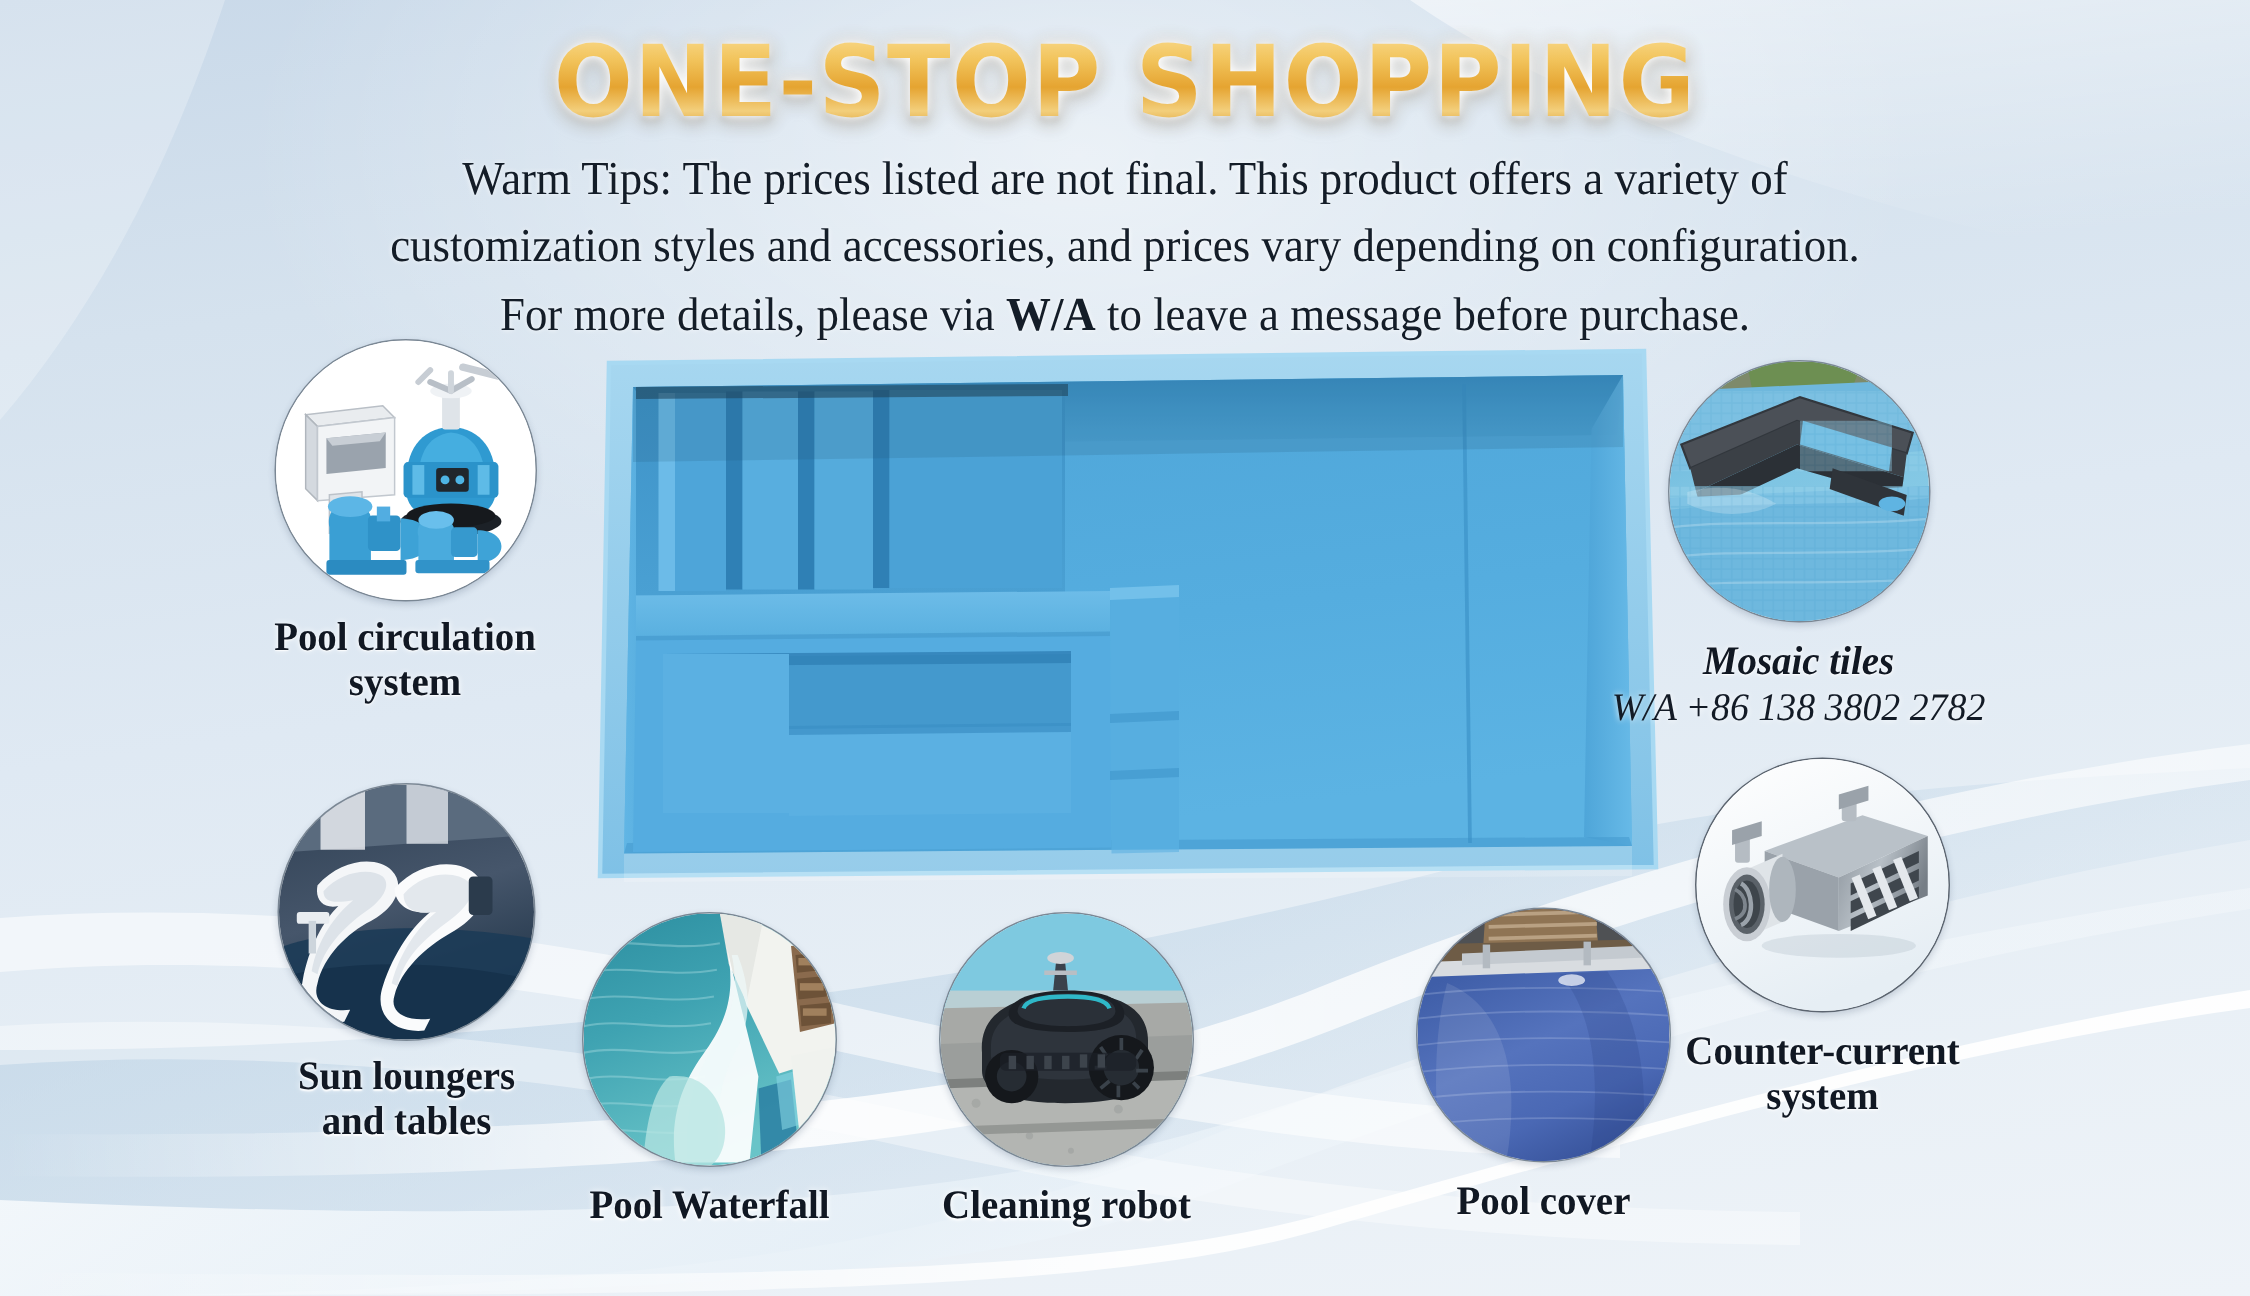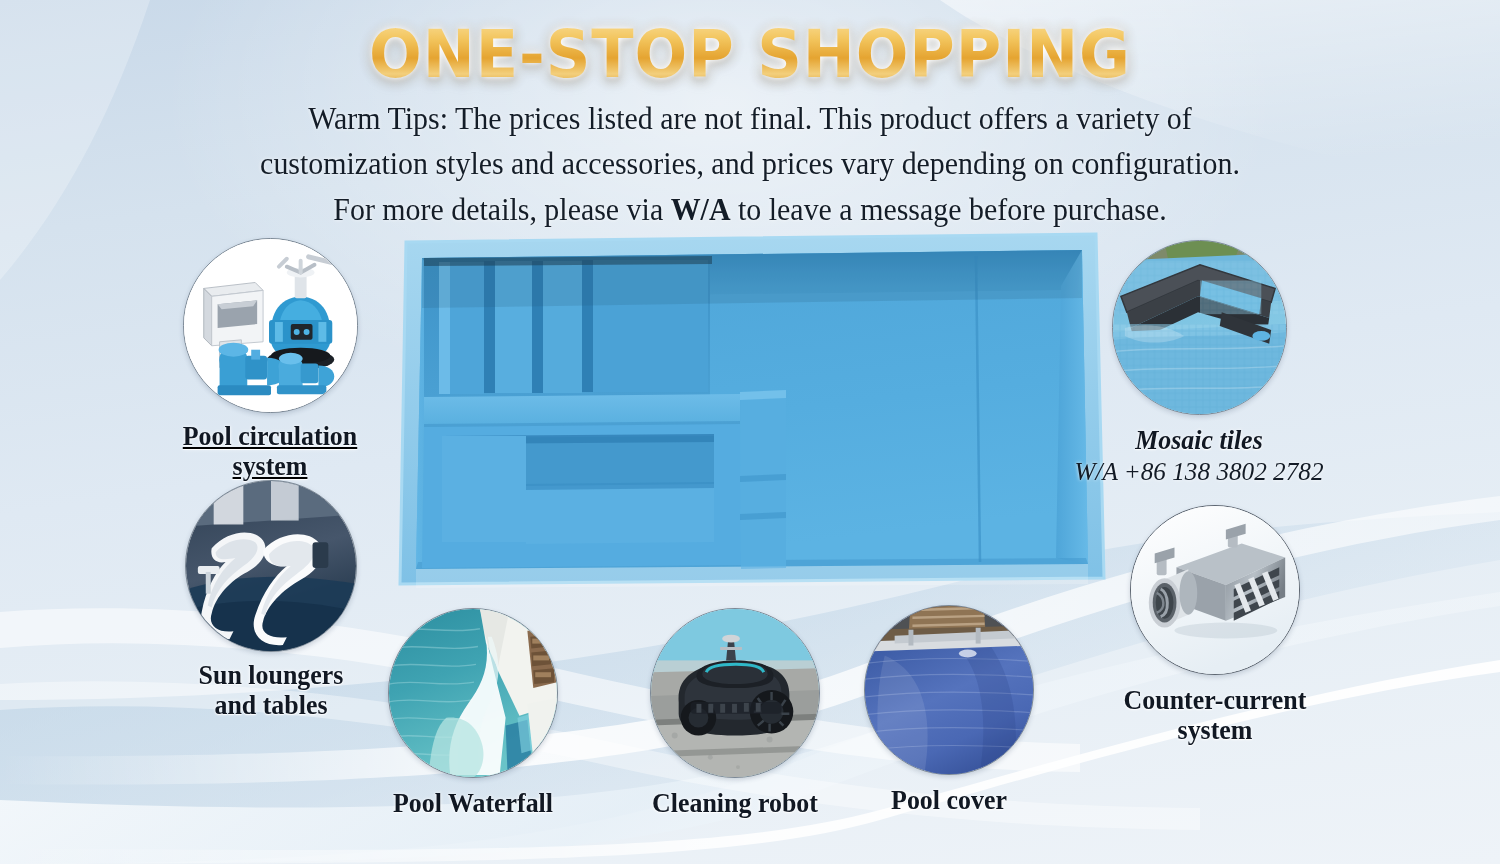--- a/index.html
+++ b/index.html
@@ -223,21 +223,21 @@
         <path d="M344,164 L390,162 L390,170 L344,172 Z" fill="#73c0ea"></path>
         <path d="M344,248 L390,246 L390,252 L344,254 Z" fill="#3e94ca" opacity="0.6"></path>
         <path d="M344,286 L390,284 L390,290 L344,292 Z" fill="#3e94ca" opacity="0.6"></path>
       </g>
 
       <path d="M26,30 L686,22 L686,70 L26,80 Z" fill="#1d4f73" opacity="0.16"></path>
       <path d="M20,341 L692,336 L692,356 L20,360 Z" fill="#ffffff" opacity="0.18"></path>
     </svg>
   </div>
 
-  <div class="feature" style="left:183px; top:238px;text-decoration:underline;">
+  <div class="feature" style="left:183px; top:226px;">
     <div class="circle" style="width:175px;height:175px;">
       <svg class="photo" viewBox="0 0 175 175">
         <rect width="175" height="175" fill="#ffffff"></rect>
 
         <g>
           <path d="M20,50 L72,44 L80,52 L28,58 Z" fill="#e9ecef" stroke="#b9bfc6" stroke-width="1"></path>
           <path d="M20,50 L20,100 L28,108 L28,58 Z" fill="#d4d9df" stroke="#b0b6bd" stroke-width="1"></path>
           <path d="M28,58 L80,52 L80,104 L28,108 Z" fill="#f2f4f6" stroke="#c2c8cf" stroke-width="1"></path>
           <path d="M34,66 L74,62 L74,86 L34,90 Z" fill="#9aa3ad"></path>
           <path d="M34,66 L74,62 L70,68 L38,71 Z" fill="#c8ced5"></path>
@@ -277,21 +277,21 @@
           <rect x="118" y="126" width="18" height="20" rx="3" fill="#3699ce"></rect>
           <path d="M136,128 C146,128 152,133 152,139 C152,145 146,150 136,150 Z" fill="#3ea3d7"></path>
           <rect x="94" y="148" width="50" height="9" rx="2" fill="#3193c9"></rect>
         </g>
       </svg>
     </div>
     <div class="caption" style="width:230px; margin-left:-28px; margin-top:8px; font-size:27px;">Pool circulation
 system</div>
   </div>
 
-  <div class="feature" style="left:185px; top:480px;">
+  <div class="feature" style="left:185px; top:522px;">
     <div class="circle" style="width:172px;height:172px;">
       <svg class="photo" viewBox="0 0 172 172">
         <defs>
           <linearGradient id="deckG" x1="0" y1="0" x2="0.3" y2="1">
             <stop offset="0%" stop-color="#2e3f52"></stop>
               <stop offset="55%" stop-color="#46566b"></stop>
               <stop offset="100%" stop-color="#203448"></stop>
           </linearGradient>
         </defs>
         <rect width="172" height="172" fill="url(#deckG)"></rect>
@@ -362,21 +362,21 @@
         <path d="M58,110 C74,108 88,116 94,136 C98,150 94,164 86,170 L40,170 C42,144 46,120 58,110 Z" fill="#b6e4e2" opacity="0.75"></path>
 
         <path d="M118,118 L140,112 L146,168 L120,168 Z" fill="#2a7fa2" opacity="0.85"></path>
         <path d="M130,110 L150,104 L154,140 L134,146 Z" fill="#86d3e3" opacity="0.6"></path>
         <path d="M140,96 L170,90 L170,170 L148,170 Z" fill="#f0f2ee"></path>
       </svg>
     </div>
     <div class="caption" style="width:210px; margin-left:-20px; margin-top:10px; font-size:27px;">Pool Waterfall</div>
   </div>
 
-  <div class="feature" style="left:650px; top:608px;">
+  <div class="feature" style="left:626px; top:608px;">
     <div class="circle" style="width:170px;height:170px;">
       <svg class="photo" viewBox="0 0 170 170">
         <rect width="170" height="170" fill="#8fd3e6"></rect>
         <rect y="0" width="170" height="66" fill="#7ec9e0"></rect>
         <rect y="52" width="170" height="18" fill="#b9cfd4"></rect>
 
         <path d="M0,64 L170,60 L170,170 L0,170 Z" fill="#a7a9a6"></path>
         <path d="M0,88 L170,82 L170,110 L0,116 Z" fill="#9b9e9c"></path>
         <path d="M0,116 L170,110 L170,170 L0,170 Z" fill="#b3b5b2"></path>
         <path d="M0,112 L170,106 L170,112 L0,118 Z" fill="#7d807e"></path>
@@ -424,21 +424,21 @@
               <rect x="82" y="96" width="5" height="9"></rect>
             <rect x="94" y="95" width="5" height="9"></rect>
               <rect x="106" y="95" width="5" height="9"></rect>
           </g>
         </g>
       </svg>
     </div>
     <div class="caption" style="width:210px; margin-left:-20px; margin-top:10px; font-size:27px;">Cleaning robot</div>
   </div>
 
-  <div class="feature" style="left:864px; top:605px;">
+  <div class="feature" style="left:944px; top:605px;">
     <div class="circle" style="width:170px;height:170px;">
       <svg class="photo" viewBox="0 0 170 170">
         <defs>
           <linearGradient id="coverG" x1="0.2" y1="0" x2="0.8" y2="1">
             <stop offset="0%" stop-color="#3f5ea8"></stop>
               <stop offset="40%" stop-color="#5573bd"></stop>
             <stop offset="70%" stop-color="#4a68b4"></stop>
               <stop offset="100%" stop-color="#344f96"></stop>
           </linearGradient>
         </defs>

